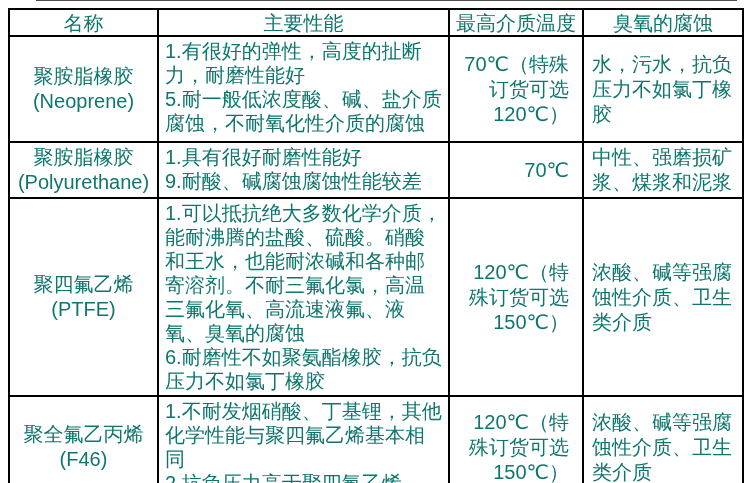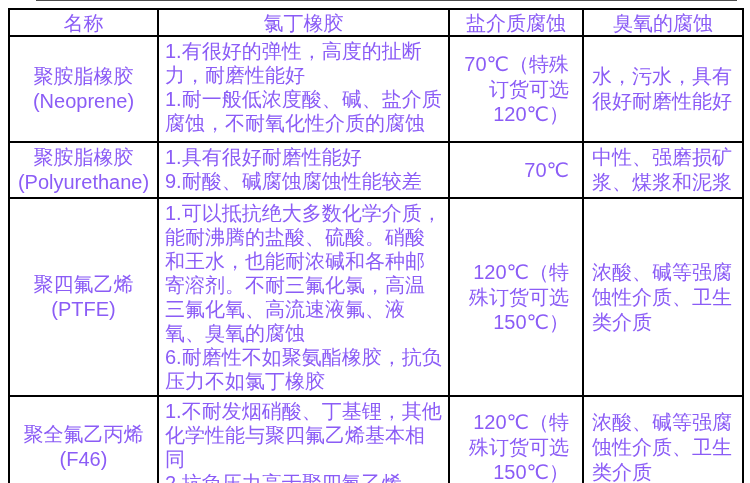--- a/index.html
+++ b/index.html
@@ -30,21 +30,21 @@
   }
   .material-table col.c-name { width: 149px; }
   .material-table col.c-perf { width: 291px; }
   .material-table col.c-temp { width: 134px; }
   .material-table col.c-app  { width: 160px; }
 
   .material-table th, .material-table td {
     border: 2px solid #000000;
     font-size: 20px;
     font-weight: normal;
-    color: #8b5cf6;
+    color: #0f766e;
     overflow: hidden;
   }
   .material-table thead tr { height: 27px; }
   .material-table th {
     text-align: center;
     vertical-align: middle;
     padding: 0 2px;
     line-height: 24px;
   }
   tr.row-0 { height: 106px; }
@@ -86,37 +86,37 @@
 <table class="material-table">
   <colgroup>
     <col class="c-name">
       <col class="c-perf">
       <col class="c-temp">
       <col class="c-app">
   </colgroup>
   <thead>
     <tr>
       <th>名称</th>
-      <th>氯丁橡胶</th>
-      <th>盐介质腐蚀</th>
+      <th>主要性能</th>
+      <th>最高介质温度</th>
       <th>臭氧的腐蚀</th>
     </tr>
   </thead>
   <tbody>
     <tr class="row-0">
       <td class="cell-name">
         <span>聚胺脂橡胶</span><br>
         <span>(Neoprene)</span>
       </td>
       <td class="cell-perf">
         <span class="perf-item">1.有很好的弹性，高度的扯断力，耐磨性能好</span>
-        <span class="perf-item">1.耐一般低浓度酸、碱、盐介质腐蚀，不耐氧化性介质的腐蚀</span>
+        <span class="perf-item">5.耐一般低浓度酸、碱、盐介质腐蚀，不耐氧化性介质的腐蚀</span>
       </td>
       <td class="cell-temp">70℃（特殊订货可选120℃）</td>
-      <td class="cell-app">水，污水，具有很好耐磨性能好</td>
+      <td class="cell-app">水，污水，抗负压力不如氯丁橡胶</td>
     </tr>
     <tr class="row-1">
       <td class="cell-name">
         <span>聚胺脂橡胶</span><br>
         <span>(Polyurethane)</span>
       </td>
       <td class="cell-perf">
         <span class="perf-item">1.具有很好耐磨性能好</span>
         <span class="perf-item">9.耐酸、碱腐蚀腐蚀性能较差</span>
       </td>

